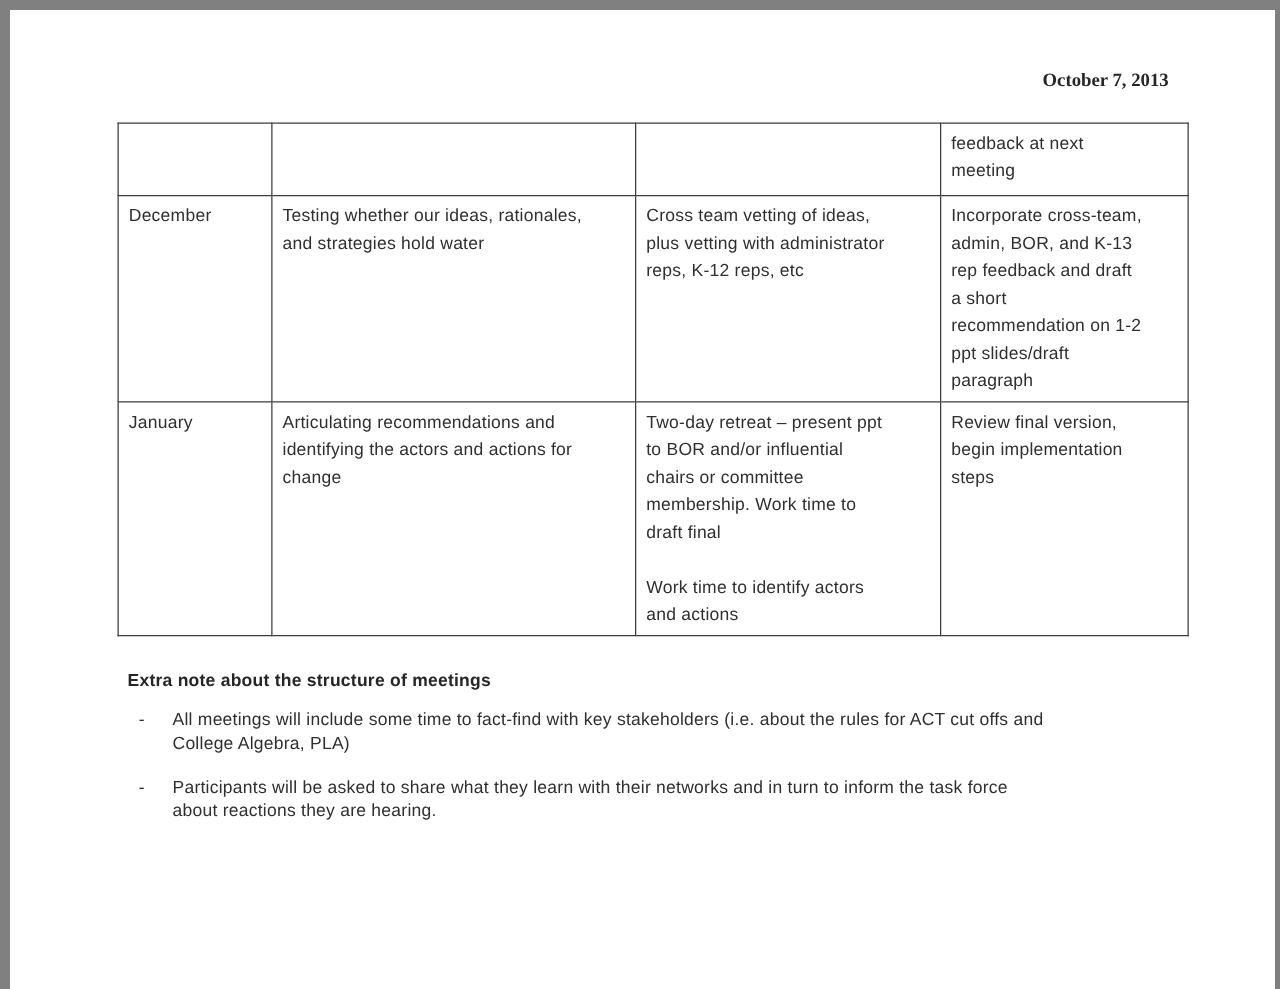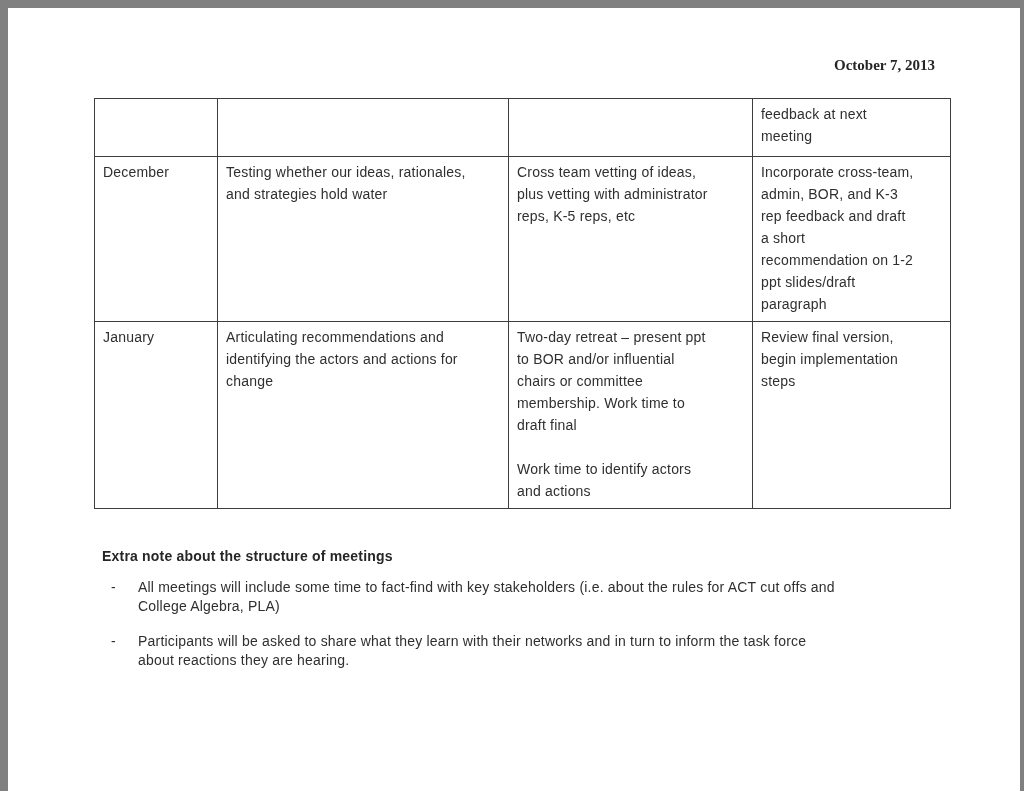--- a/index.html
+++ b/index.html
@@ -35,21 +35,21 @@
     vertical-align: top;
     padding: 4px 8px 6px 8px;
     font-size: 14px;
     line-height: 22px;
     letter-spacing: 0.2px;
     white-space: pre-line;
     overflow: hidden;
   }
   .notes {
     position: absolute;
-    top: 531px;
+    top: 519px;
     left: 86px;
     width: 856px;
     font-size: 14px;
     line-height: 19px;
     letter-spacing: 0.2px;
   }
   .notes-heading {
     font-weight: bold;
     color: #262626;
   }
@@ -87,23 +87,23 @@
         <td></td>
         <td>feedback at next
 meeting</td>
       </tr>
       <tr style="height:164px;margin-left:8px;">
         <td>December</td>
         <td>Testing whether our ideas, rationales,
 and strategies hold water</td>
         <td>Cross team vetting of ideas,
 plus vetting with administrator
-reps, K-5 reps, etc</td>
+reps, K-12 reps, etc</td>
         <td>Incorporate cross-team,
-admin, BOR, and K-3
+admin, BOR, and K-13
 rep feedback and draft
 a short
 recommendation on 1-2
 ppt slides/draft
 paragraph</td>
       </tr>
       <tr style="height:183px;margin-top:16px;">
         <td>January</td>
         <td>Articulating recommendations and
 identifying the actors and actions for

